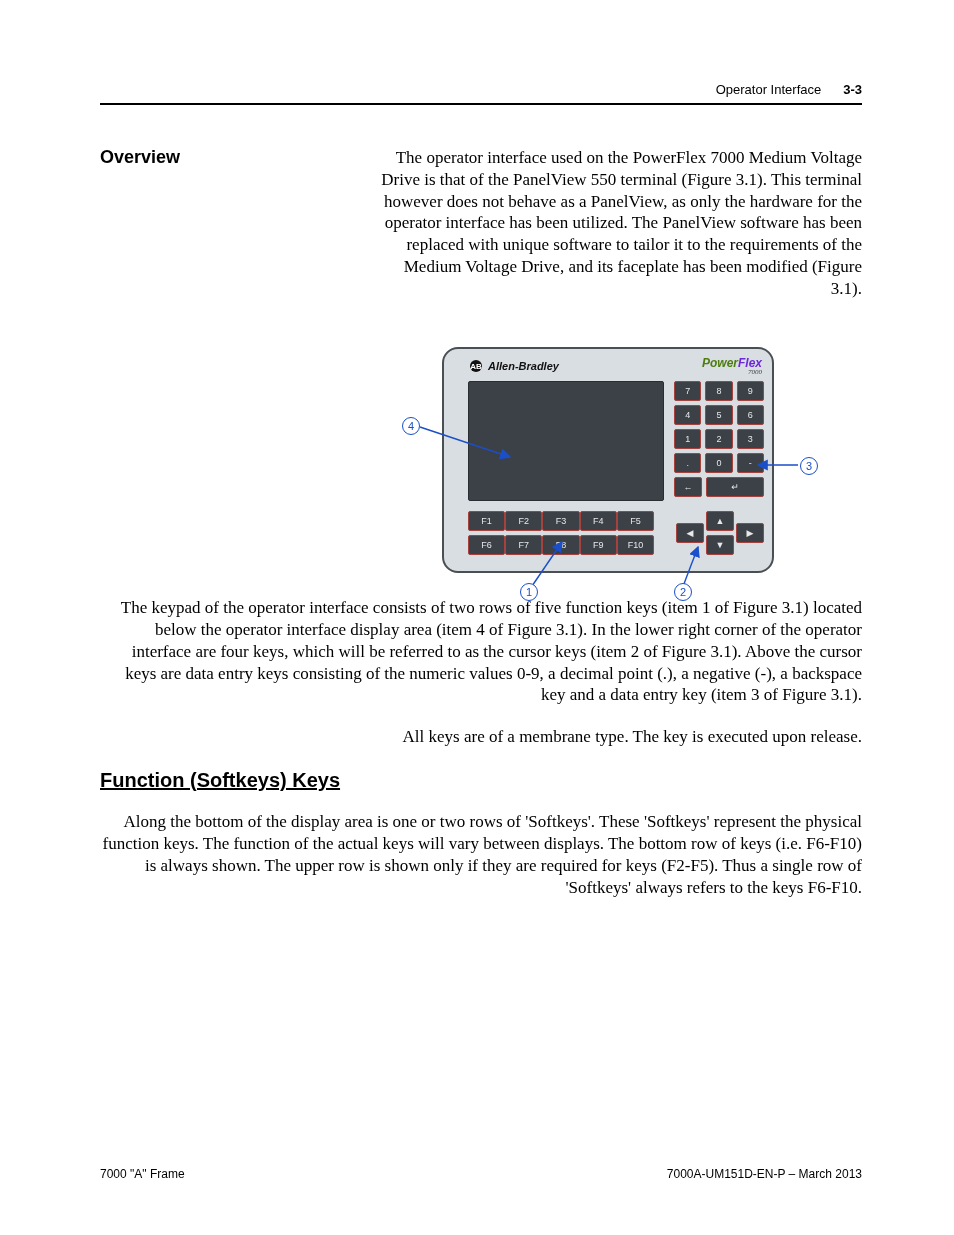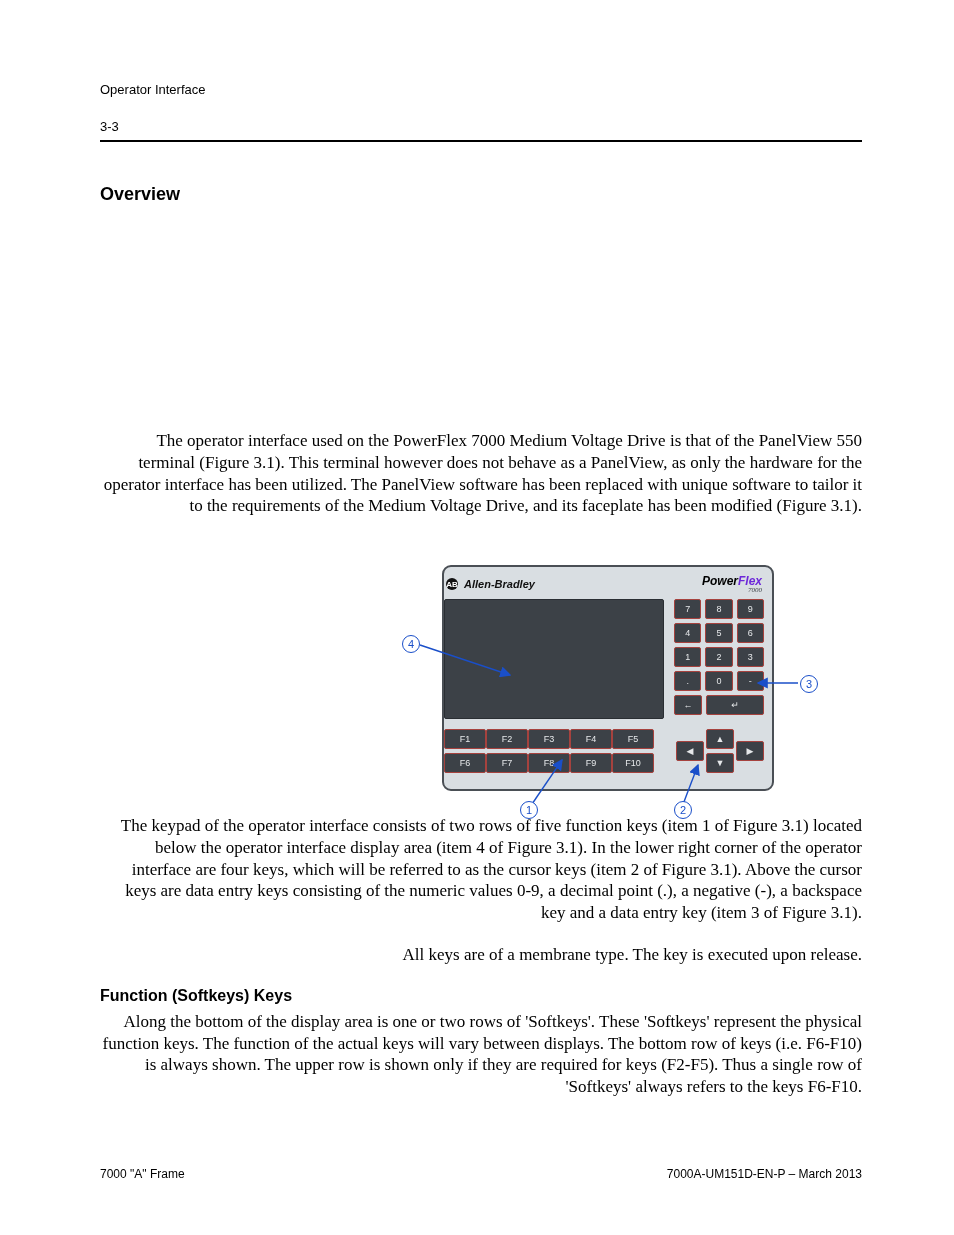--- a/index.html
+++ b/index.html
@@ -17,52 +17,51 @@
     padding: 82px 92px 0 100px;
   }
   .running-head {
     display: flex;
     justify-content: flex-end;
     align-items: baseline;
     font-family: Arial, Helvetica, sans-serif;
     font-size: 13px;
     gap: 22px;
     margin-bottom: 6px;
-    flex-direction: column;
-  }
-  .running-head .pnum { font-weight: 400; }
+  }
+  .running-head .pnum { font-weight: 700; }
   .rule {
     border: none;
     border-top: 2px solid #000;
     margin: 0 0 42px 0;
   }
   .block {
     display: flex;
     align-items: flex-start;
-    gap: 8px;
+    gap: 32px;
     margin-bottom: 28px;
-    flex-direction: column;
   }
   .side-col {
     flex: 0 0 238px;
     font-family: Arial, Helvetica, sans-serif;
     font-weight: 700;
     font-size: 18px;
   }
   .body-col {
     flex: 1;
     font-size: 17px;
     line-height: 1.28;
   }
   .body-col p { margin: 0 0 20px 0; text-align: right; }
   .subhead {
     font-family: Arial, Helvetica, sans-serif;
     font-weight: 700;
-    font-size: 16px;
-    margin: 6px 0 5px 0;
+    font-size: 20px;
+    margin: 6px 0 18px 0;
+    text-decoration: underline;
   }
   .caption {
     font-family: Arial, Helvetica, sans-serif;
     font-weight: 700;
     font-size: 13.5px;
     text-align: center;
     margin: 14px 0 52px 0;
   }
 
   
@@ -77,35 +76,35 @@
     height: 250px;
   }
   .panel {
     position: absolute;
     left: 42px;
     top: 0;
     width: 332px;
     height: 226px;
     background: #d9dee2;
     border: 2px solid #4a4f55;
-    border-radius: 9px;
+    border-radius: 16px;
     box-sizing: border-box;
-    padding: 6px 8px 8px 0;
+    padding: 6px 8px 8px 24px;
   }
   .panel-head {
     display: flex;
     justify-content: space-between;
     align-items: center;
     height: 22px;
     padding: 0 2px;
   }
   .ab-logo { display: flex; align-items: center; gap: 6px; font-family: Arial, sans-serif; font-weight: 700; font-size: 11px; font-style: italic; color: #111; }
   .ab-badge { width: 12px; height: 12px; border-radius: 50%; background: #111; color: #fff; font-size: 8px; display: flex; align-items: center; justify-content: center; font-style: normal; }
   .pf-logo { font-family: Arial, sans-serif; font-weight: 700; font-style: italic; font-size: 12px; color: #b3221c; }
-  .pf-logo span { color: #000000; text-align: right; }
+  .pf-logo span { color: #4d7c0f; text-align: right; }
   .pf-sub { font-size: 7px; font-style: italic; color: #3a3f44; display:block; text-align:right; margin-top:-2px; }
   .panel-mid {
     display: flex;
     gap: 10px;
     margin-top: 4px;
   }
   .screen {
     flex: 1;
     height: 118px;
     background: #3c4147;

